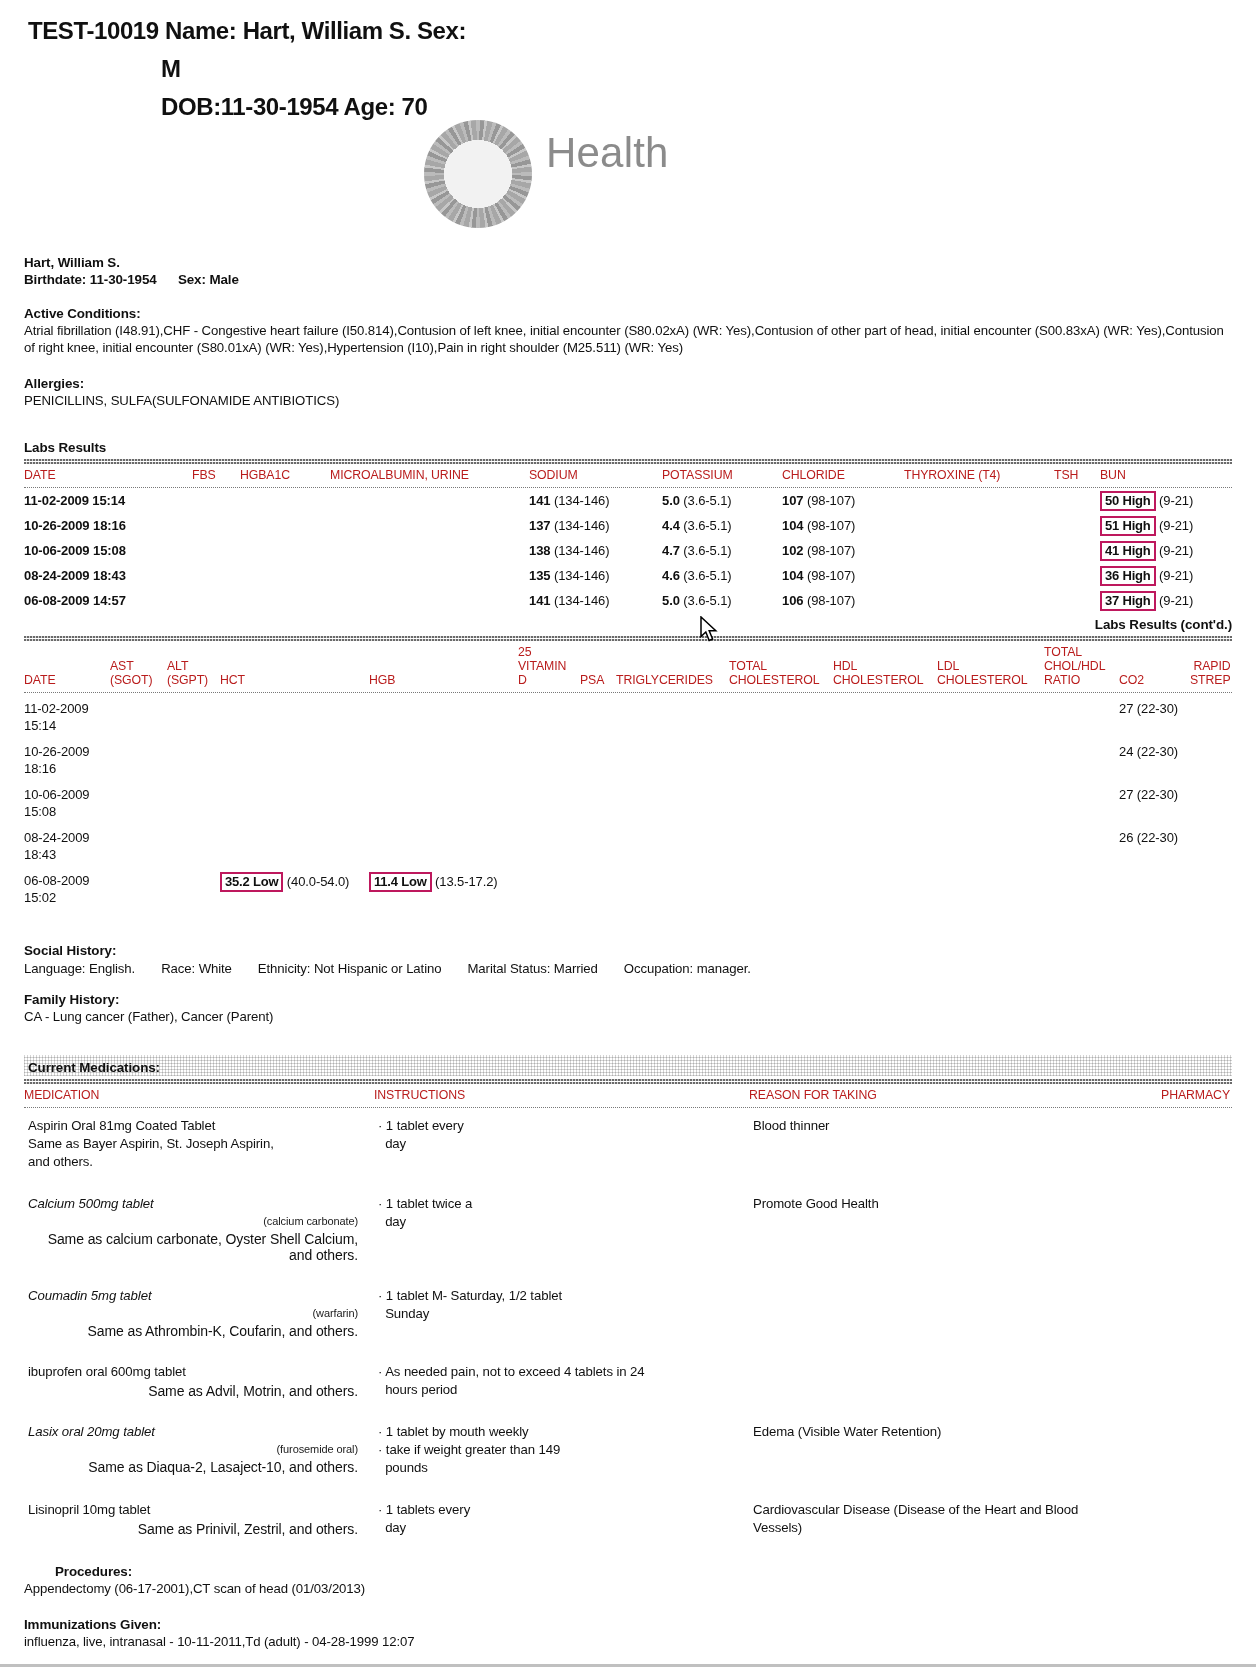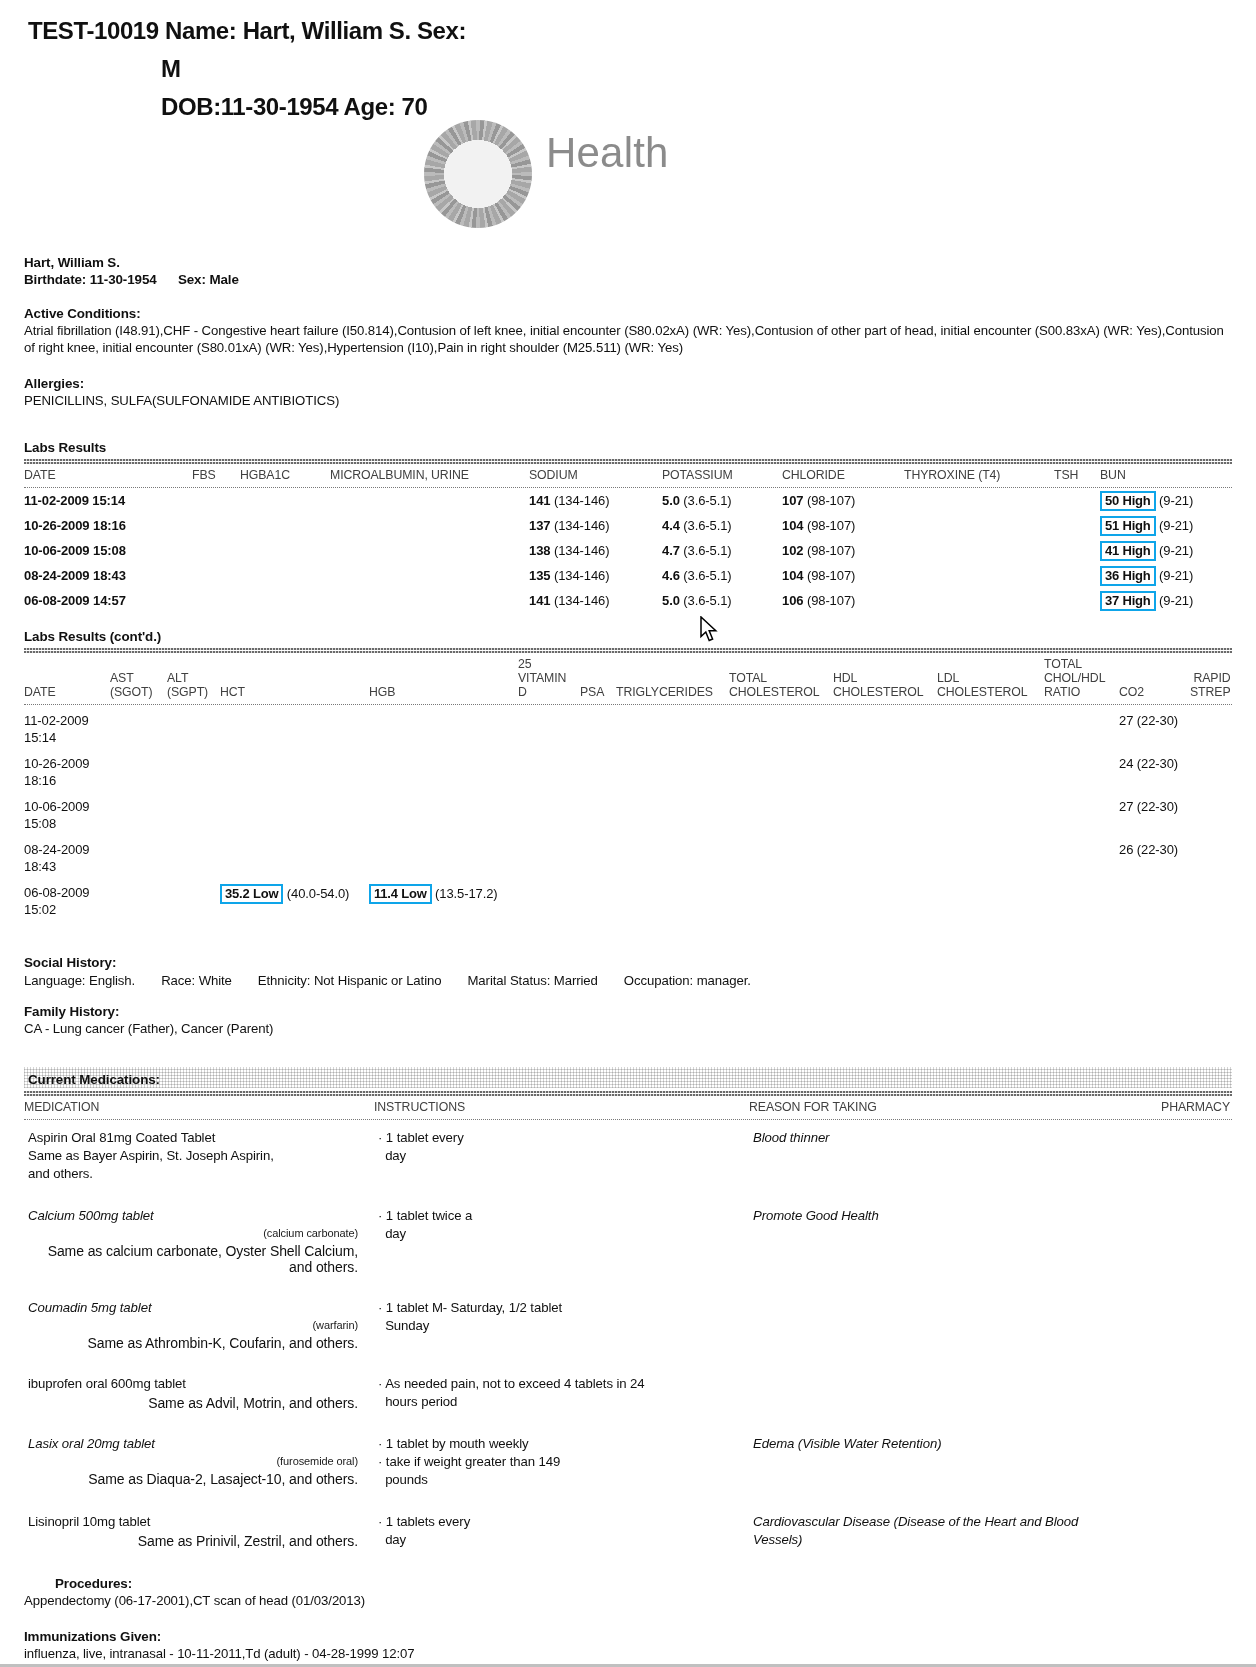--- a/index.html
+++ b/index.html
@@ -38,47 +38,47 @@
     background:
       repeating-linear-gradient(90deg,#6a6a6a 0 2px,#d6d6d6 2px 3px) 0 0/100% 2px no-repeat,
       repeating-linear-gradient(90deg,#6a6a6a 0 2px,#d6d6d6 2px 3px) 0 100%/100% 2px no-repeat;
   }
   .rule-dotted { border-bottom:1px dotted #787878; }
 
   
   .grid-labs1 { display:grid; grid-template-columns:168px 48px 90px 199px 133px 120px 122px 150px 46px 1fr; }
   .grid-labs2 { display:grid; grid-template-columns:86px 57px 53px 149px 149px 62px 36px 113px 104px 104px 107px 75px 71px 1fr; }
   .grid-meds  { display:grid; grid-template-columns:350px 375px 392px 1fr; }
-  .th { font-size:12.3px; color:#404040; padding:4px 4px 5px 0; white-space:pre-line; line-height:14px; }
+  .th { font-size:12.3px; color:#b91c1c; padding:4px 4px 5px 0; white-space:pre-line; line-height:14px; }
   .head { align-items:end; }
   .grid-labs2.head > :nth-child(14) { text-align:right; padding-right:2px; }
   .grid-meds.head  > :nth-child(4)  { text-align:right; padding-right:2px; }
   .td { font-size:13px; padding-right:6px; }
   .lab-row1 { height:25px; line-height:25px; }
   .lab-row1 .val { font-weight:bold; }
   .date1 { font-weight:bold; }
   .lab-row2 { margin-bottom:9px; line-height:17px; }
   .date2 { white-space:pre-line; }
-  .flagbox { display:inline-block; border:2px solid #0ea5e9; font-weight:bold; padding:0 3px; line-height:16px; letter-spacing:-0.2px; }
+  .flagbox { display:inline-block; border:2px solid #be185d; font-weight:bold; padding:0 3px; line-height:16px; letter-spacing:-0.2px; }
 
   
   .meds-bar {
     height:21px; display:flex; align-items:flex-end; padding-left:4px;
     background-image:
       repeating-linear-gradient(0deg, rgba(0,0,0,.17) 0 1px, transparent 1px 3px),
       repeating-linear-gradient(90deg, rgba(0,0,0,.17) 0 1px, transparent 1px 3px);
   }
   .med-row { margin-bottom:24px; }
   .med-name { font-size:13.2px; line-height:18px; padding-left:4px; }
   .med-name.it { font-style:italic; }
   .med-generic { font-size:11px; line-height:16px; text-align:right; padding-right:16px; color:#1a1a1a; }
   .med-sameas-small { font-size:14px; line-height:16px; text-align:right; padding-right:16px; margin-top:2px; }
   .med-sameas-plain { font-size:13.2px; line-height:18px; padding-left:4px; white-space:pre-line; }
   .med-instr { font-size:13.2px; line-height:18px; padding-left:4px; white-space:pre; }
-  .med-reason { font-size:13.2px; line-height:18px; padding-left:4px; padding-right:45px;font-style:italic; }
+  .med-reason { font-size:13.2px; line-height:18px; padding-left:4px; padding-right:45px; }
 
   .social-seg { display:inline-block; margin-right:26px; font-size:13.2px; }
 
   .cursor { position:absolute; left:699px; top:616px; }
   .bottom-rule { position:absolute; bottom:0; left:0; width:100%; height:3px; background:#c0c0c0; }
 </style>
 </head>
 <body>
 
 <div class="doc-header">
@@ -178,21 +178,21 @@
         <div class="td"></div>
         <div class="td"><span class="val b">141</span><span class="range"> (134-146)</span></div>
         <div class="td"><span class="val b">5.0</span><span class="range"> (3.6-5.1)</span></div>
         <div class="td"><span class="val b">106</span><span class="range"> (98-107)</span></div>
         <div class="td"></div>
         <div class="td"></div>
         <div class="td"><span class="flagbox">37 High</span><span class="range"> (9-21)</span></div>
       </div>
     </div>
 
-  <div class="sec-title" style="margin-top:15px;">Labs Results (cont'd.)</div>
+  <div class="sec-title" style="margin-top:3px;text-align:right;">Labs Results (cont'd.)</div>
   <div class="rule-thick"></div>
   <div class="grid-labs2 head rule-dotted">
       <div class="th">DATE</div>
       <div class="th">AST
 (SGOT)</div>
       <div class="th">ALT
 (SGPT)</div>
       <div class="th">HCT</div>
       <div class="th">HGB</div>
       <div class="th">25

